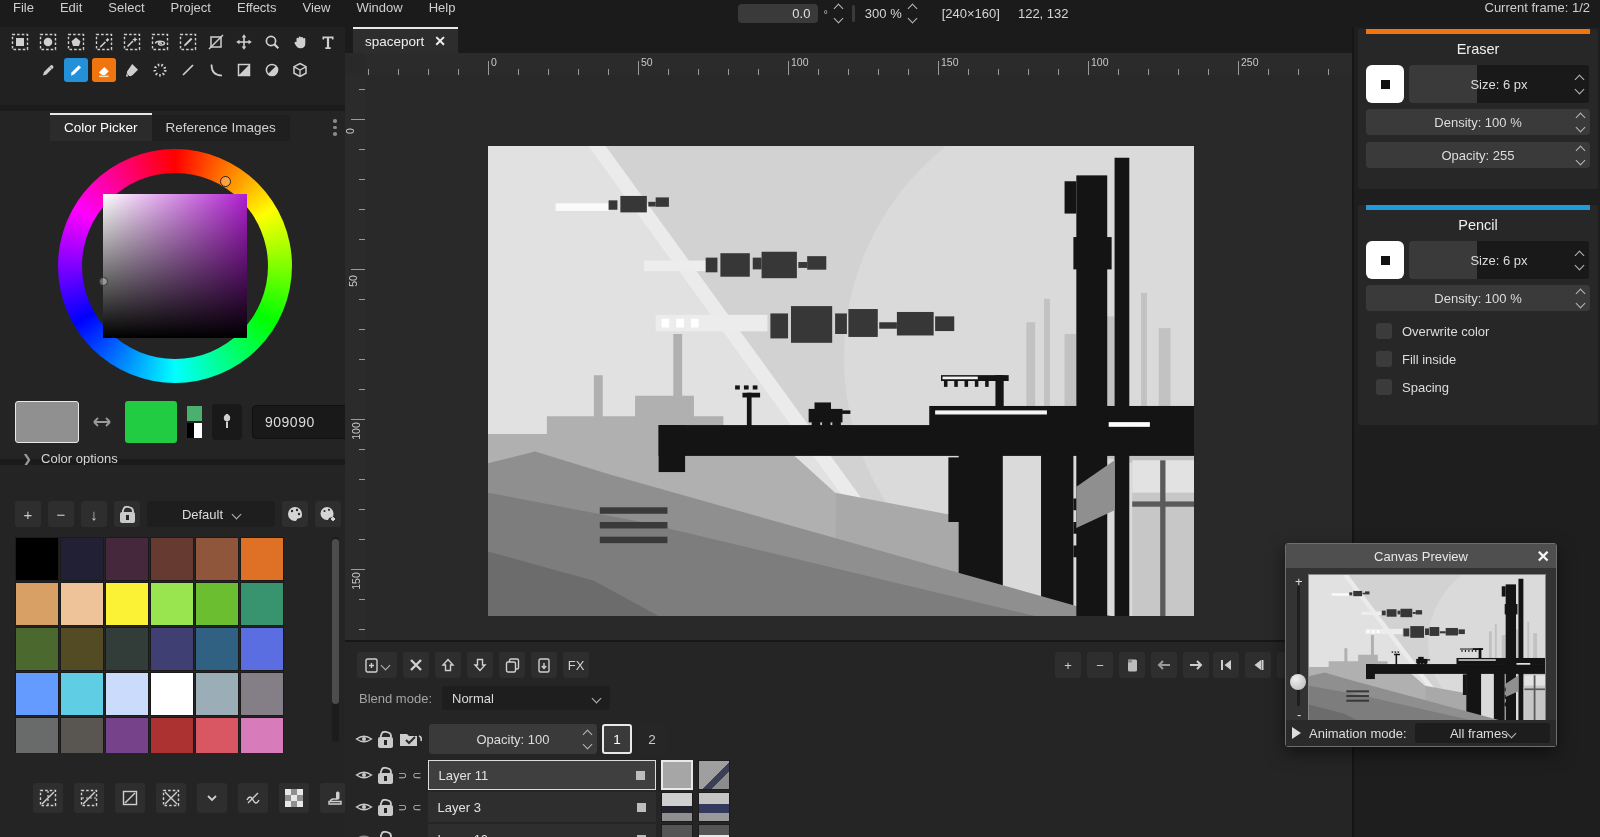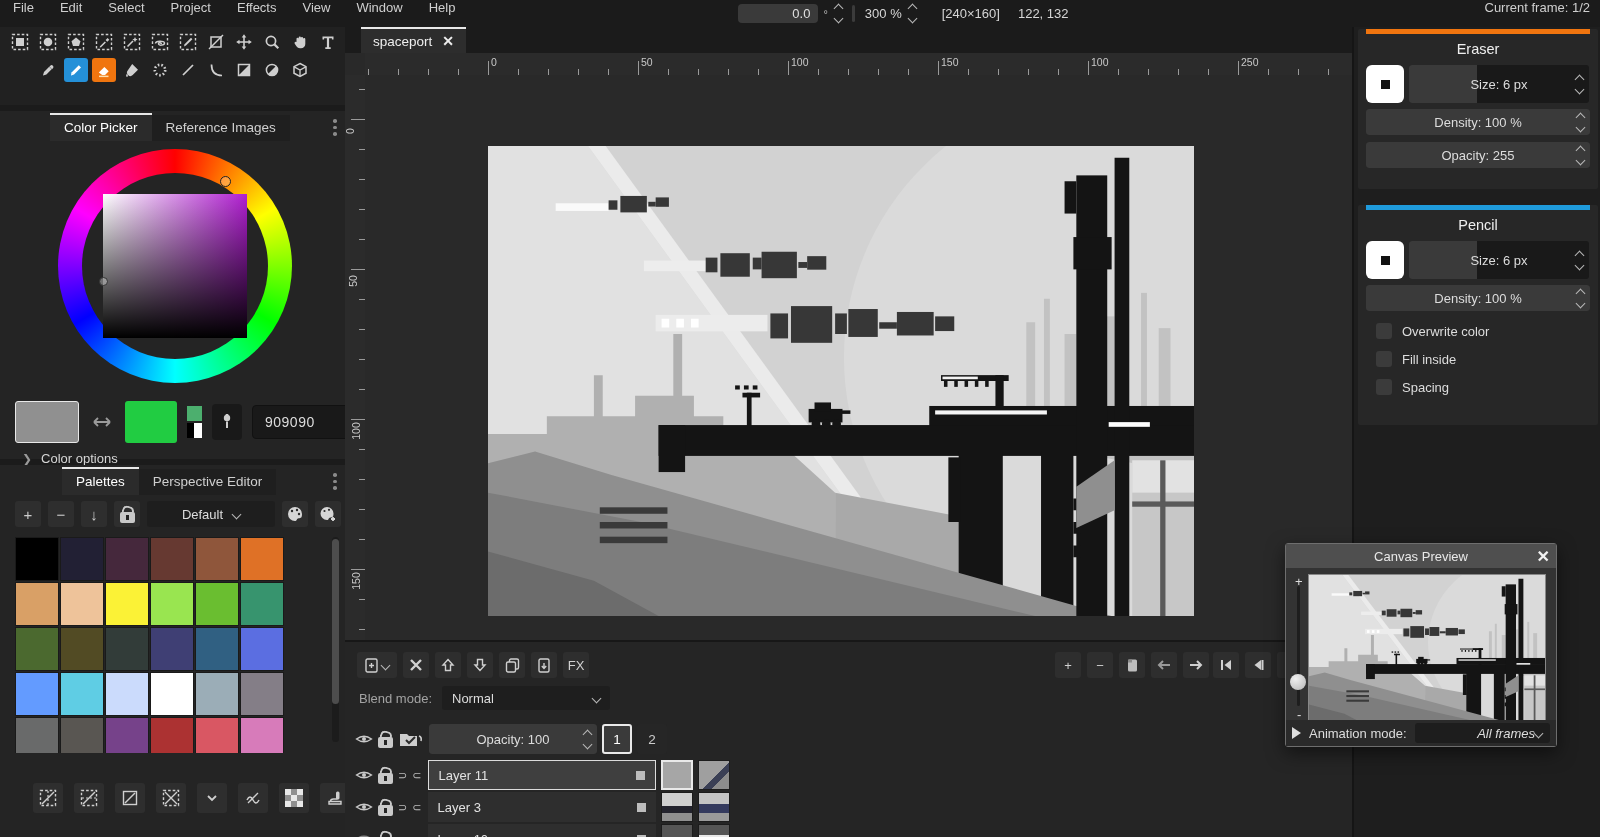--- a/index.html
+++ b/index.html
@@ -61,21 +61,21 @@
     display:flex; align-items:center; justify-content:center; gap:10px; color:#ddd; }
   #palette-grid { position:absolute; left:15px; top:72px; width:268px; display:grid;
     grid-template-columns:repeat(6,1fr); gap:1px; }
   .pal-cell { width:44px; height:44px; border:1px solid #1a1a1a; }
   #pal-scroll { position:absolute; right:6px; top:72px; width:7px; height:205px; background:#1c1c1c; border-radius:4px;}
   #pal-thumb { position:absolute; right:6px; top:74px; width:7px; height:165px; background:#4d4d4d; border-radius:4px;}
 
   
   #center { left:345px; top:27px; width:1010px; height:810px; background:#292929; }
   #canvas-tabs { position:absolute; left:0; top:0; width:1010px; height:26px; background:#1b1b1b; display:flex; }
-  #doc-tab { margin-left:16px; display:flex; align-items:center; gap:10px; padding:0 12px;
+  #doc-tab { margin-left:8px; display:flex; align-items:center; gap:10px; padding:0 12px;
     background:#2d2d2d; border-top:2px solid #e8e8e8; color:#eee; font-size:13.5px; }
   #ruler-h { position:absolute; left:20px; top:26px; width:990px; height:22px; background:#2b2b2b; overflow:hidden;}
   #ruler-v { position:absolute; left:0; top:48px; width:20px; height:762px; background:#2b2b2b; overflow:hidden;}
   .tick { position:absolute; background:#9a9a9a; }
   .rlabel { position:absolute; color:#c8c8c8; font-size:10.5px; }
   #viewport { position:absolute; left:20px; top:48px; width:990px; height:565px; background:#292929; overflow:hidden;}
   #art-canvas { position:absolute; left:123px; top:71px; width:706px; height:470px; }
 
   
   #timeline { position:absolute; left:0; top:613px; width:1010px; height:197px; background:#252525;
@@ -118,21 +118,21 @@
   #preview-title { height:24px; background:#4f4f4f; display:flex; align-items:center; justify-content:center;
     color:#e8e8e8; position:relative; font-size:13px;}
   #preview-close { position:absolute; right:6px; top:3px; color:#f2f2f2; font-size:16px; font-weight:bold;}
   #preview-img { position:absolute; left:22px; top:30px; width:238px; height:152px; border:1px solid #888; background:#d2d2d2;}
   #pv-slider-track { position:absolute; left:11px; top:42px; width:3px; height:120px; background:#1e1e1e; border-radius:2px;}
   #pv-knob { position:absolute; left:4px; top:130px; width:16px; height:16px; border-radius:50%;
     background:radial-gradient(circle at 35% 30%, #f0f0f0, #b5b5b5); }
   #pv-bottom { position:absolute; left:0; bottom:0; width:270px; height:26px; background:#2a2a2a;
     display:flex; align-items:center; gap:8px; padding:0 6px; }
   #anim-dd { background:#1d1d1d; border-radius:3px; height:20px; flex:1; display:flex;
-    align-items:center; justify-content:flex-end; padding:0 8px; color:#ddd;font-style:italic; }
+    align-items:center; justify-content:center; padding:0 8px; color:#ddd; }
 
   .icon-eye { width:18px; height:12px; }
   .lock { position:relative; width:15px; height:11px; background:#c9c9c9; border-radius:2px; margin-top:6px;}
   .lock::before { content:""; position:absolute; left:2px; top:-6px; width:8px; height:8px;
     border:2px solid #c9c9c9; border-bottom:none; border-radius:5px 5px 0 0; transform:rotate(14deg);}
   .lock::after { content:""; position:absolute; left:6px; top:3px; width:3px; height:5px; background:#242424;}
   .celink { color:#bbb; font-size:11px; letter-spacing:1px; }
   .play-tri { width:0; height:0; border-left:9px solid #ddd; border-top:6px solid transparent; border-bottom:6px solid transparent;}
 </style>
 </head>
@@ -459,29 +459,20 @@
           </svg>
         </div>
       </div>
       <div style="position:absolute; left:22px; top:340px; display:flex; align-items:center; gap:9px;">
         <span style="color:#9a9a9a; font-size:12px;">❯</span>
         <span>Color options</span>
       </div>
     </div>
 
     <div class="panel-card" style="top:438px; height:310px;">
-      <div class="tab-row">
-        <div class="tab active" style="margin-left:62px;">Palettes</div>
-        <div class="tab">Perspective Editor</div>
-        <div class="kebab">
-            <i></i>
-            <i></i>
-            <i></i>
-          </div>
-      </div>
       <div style="position:absolute; left:15px; top:36px; display:flex; gap:7px; align-items:center;">
         <div class="pal-btn">+</div>
         <div class="pal-btn">−</div>
         <div class="pal-btn">↓</div>
         <div class="pal-btn">
             <span class="lock"></span>
           </div>
         <div id="palette-dd">
           <span>Default</span>
             <i class="chev down" style="margin:0;"></i>

